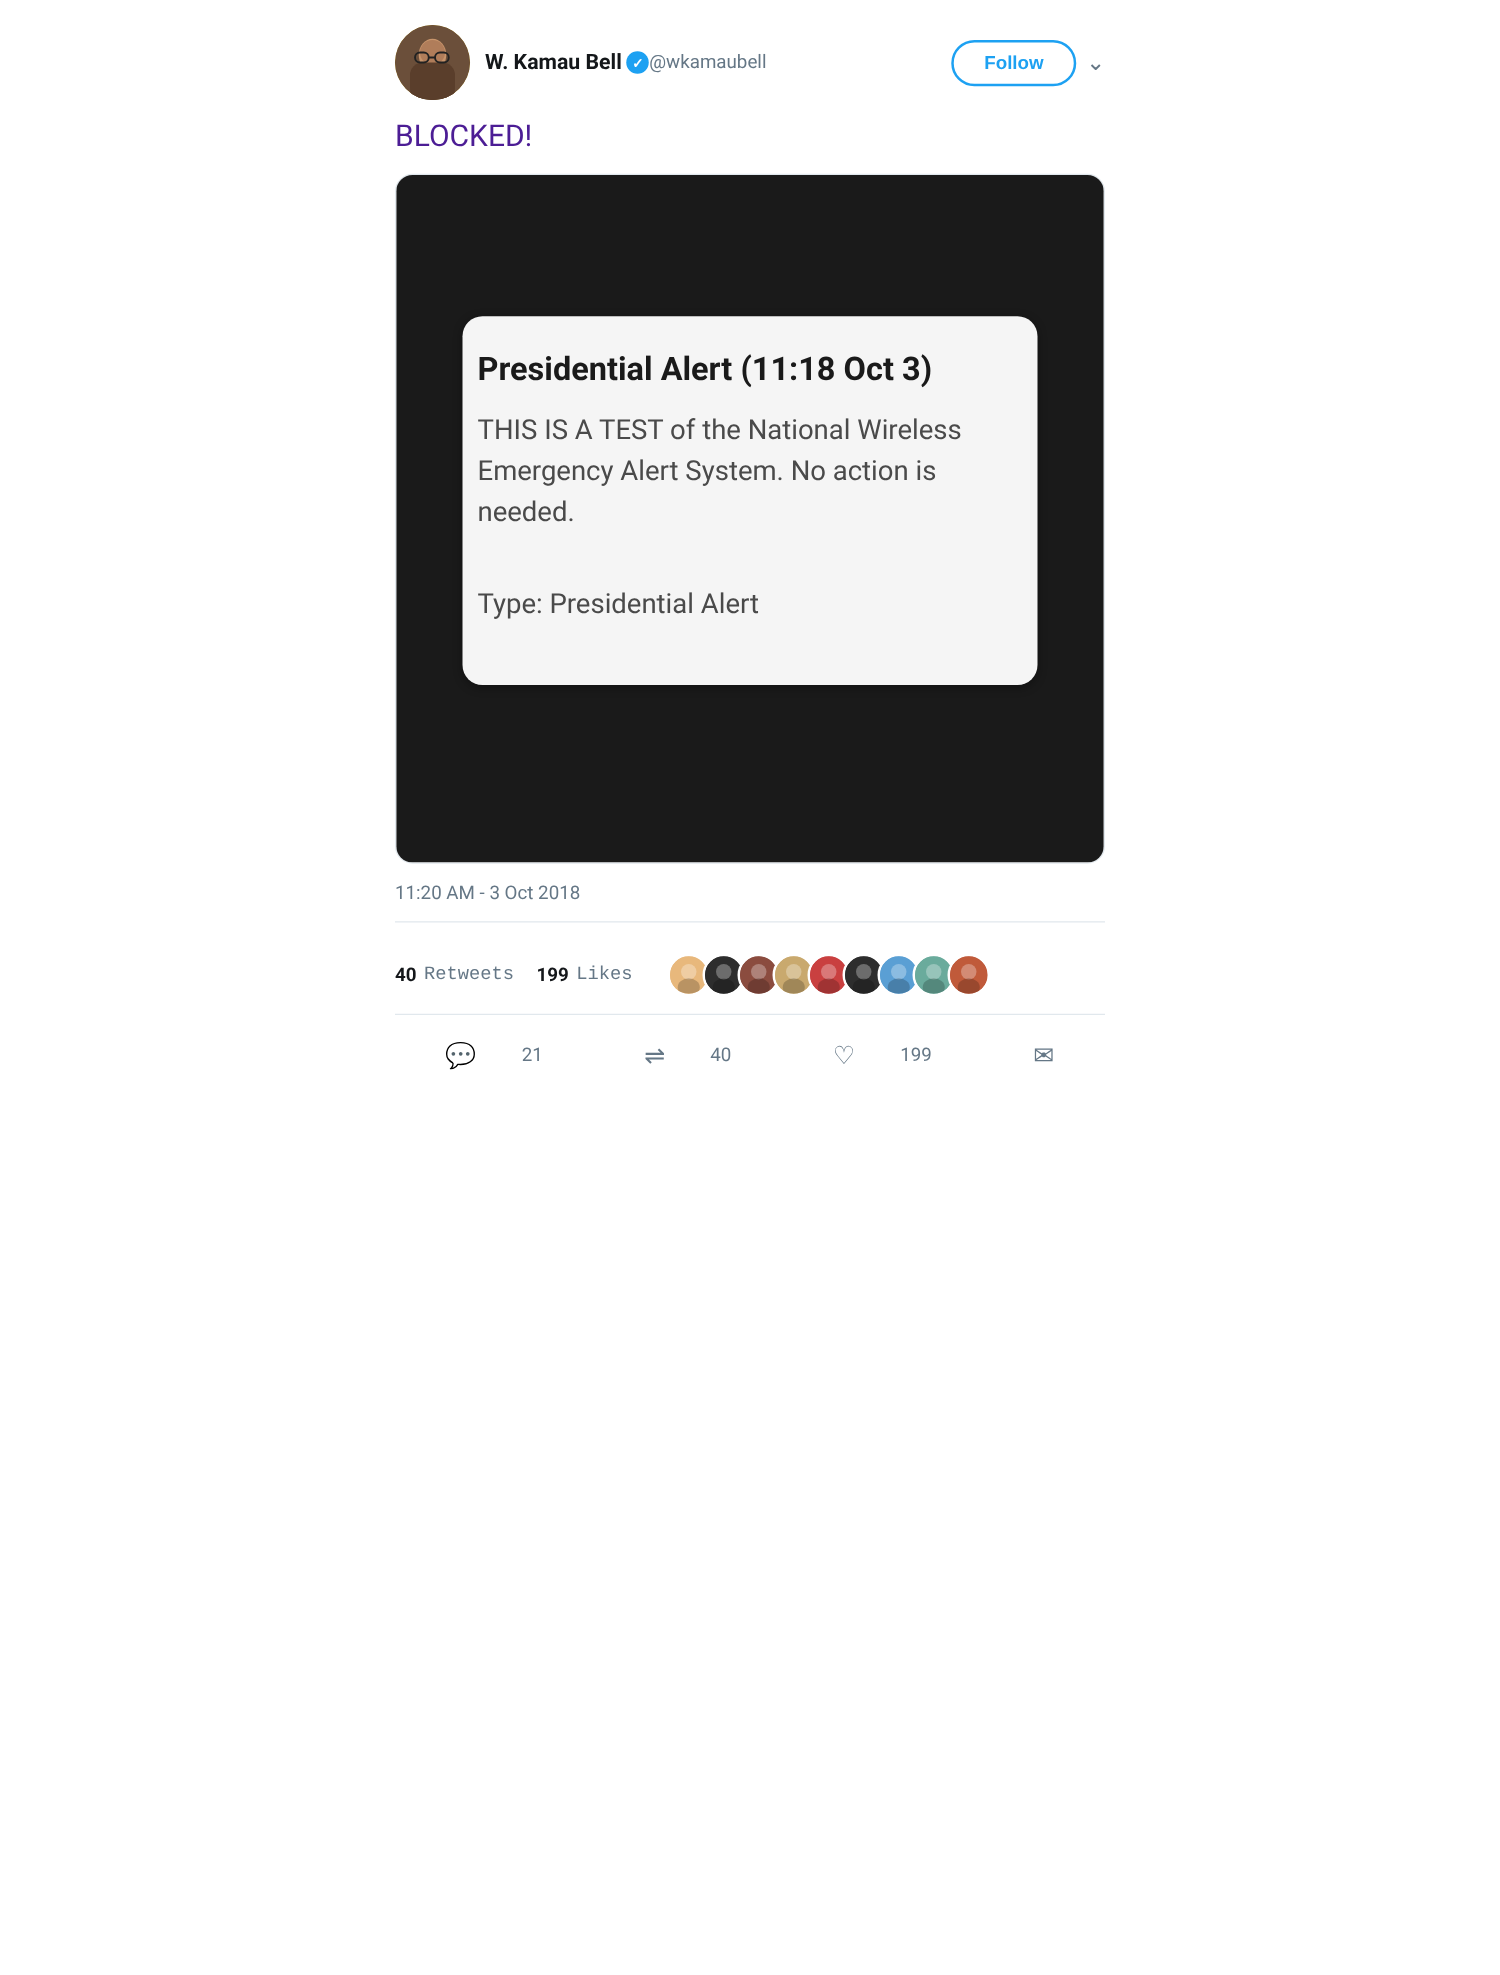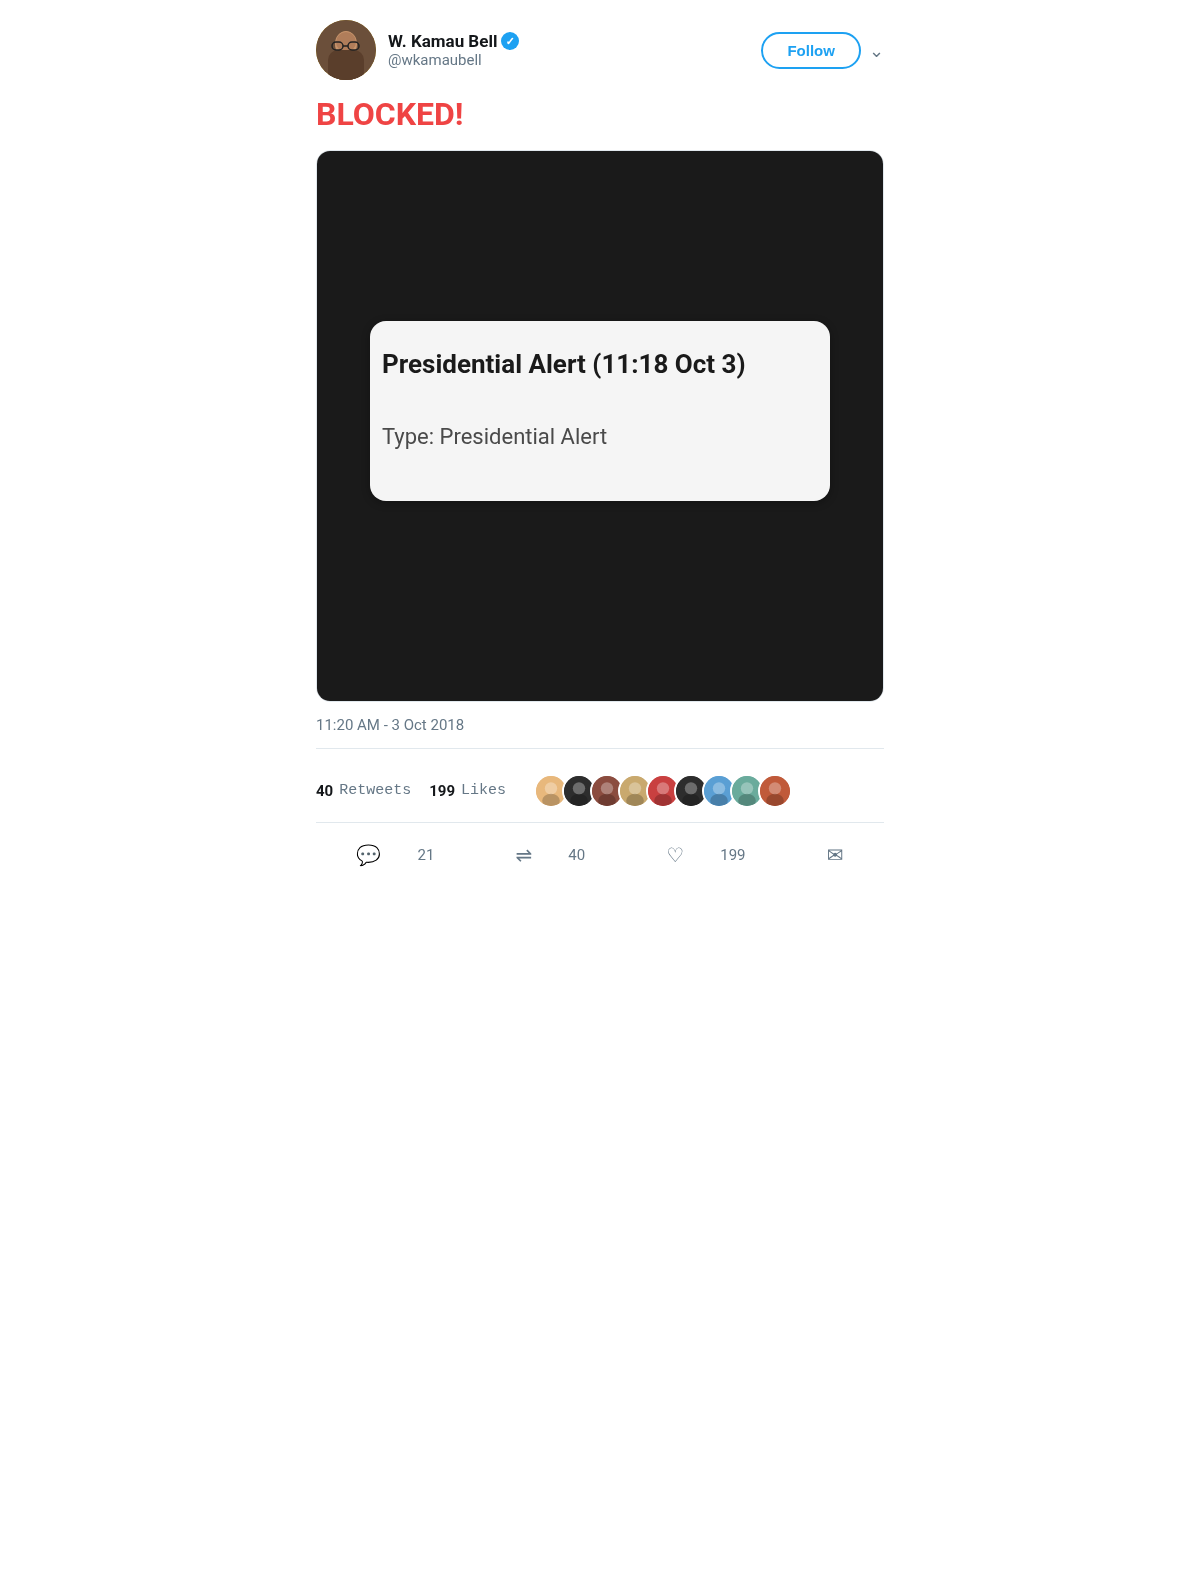--- a/index.html
+++ b/index.html
@@ -37,21 +37,21 @@
       justify-content: center;
     }
 
     .avatar svg {
       width: 60px;
       height: 60px;
     }
 
     .user-info {
       display: flex;
-      flex-direction: column;
+      flex-direction: row;
       justify-content: flex-end;
     }
 
     .display-name {
       font-weight: 700;
       font-size: 17px;
       color: #14171a;
       display: flex;
       align-items: center;
       gap: 4px;
@@ -97,23 +97,23 @@
       cursor: pointer;
     }
 
     .chevron-icon {
       color: #657786;
       font-size: 18px;
       cursor: pointer;
     }
 
     .tweet-text {
-      font-size: 32px;
-      font-weight: 700;
-      color: #ef4444;
+      font-size: 24px;
+      font-weight: 400;
+      color: #4c1d95;
       margin-bottom: 14px;
       line-height: 1.3;
     }
 
     .tweet-image-container {
       border-radius: 14px;
       overflow: hidden;
       margin-bottom: 14px;
       background: #1a1a1a;
       border: 1px solid #e1e8ed;
@@ -285,20 +285,21 @@
     <span class="chevron-icon">⌄</span>
   </div>
 </div>
 
 <div class="tweet-text">BLOCKED!</div>
 
 <div class="tweet-image-container">
   <div class="phone-screenshot">
     <div class="alert-card">
       <div class="alert-title">Presidential Alert (11:18 Oct 3)</div>
+      <div class="alert-body">THIS IS A TEST of the National Wireless Emergency Alert System. No action is needed.</div>
       <div class="alert-type">Type: Presidential Alert</div>
     </div>
   </div>
 </div>
 
 <div class="tweet-timestamp">11:20 AM - 3 Oct 2018</div>
 
 <div class="engagement-row">
   <div class="engagement-stats">
     <span class="stat-count">40</span>

